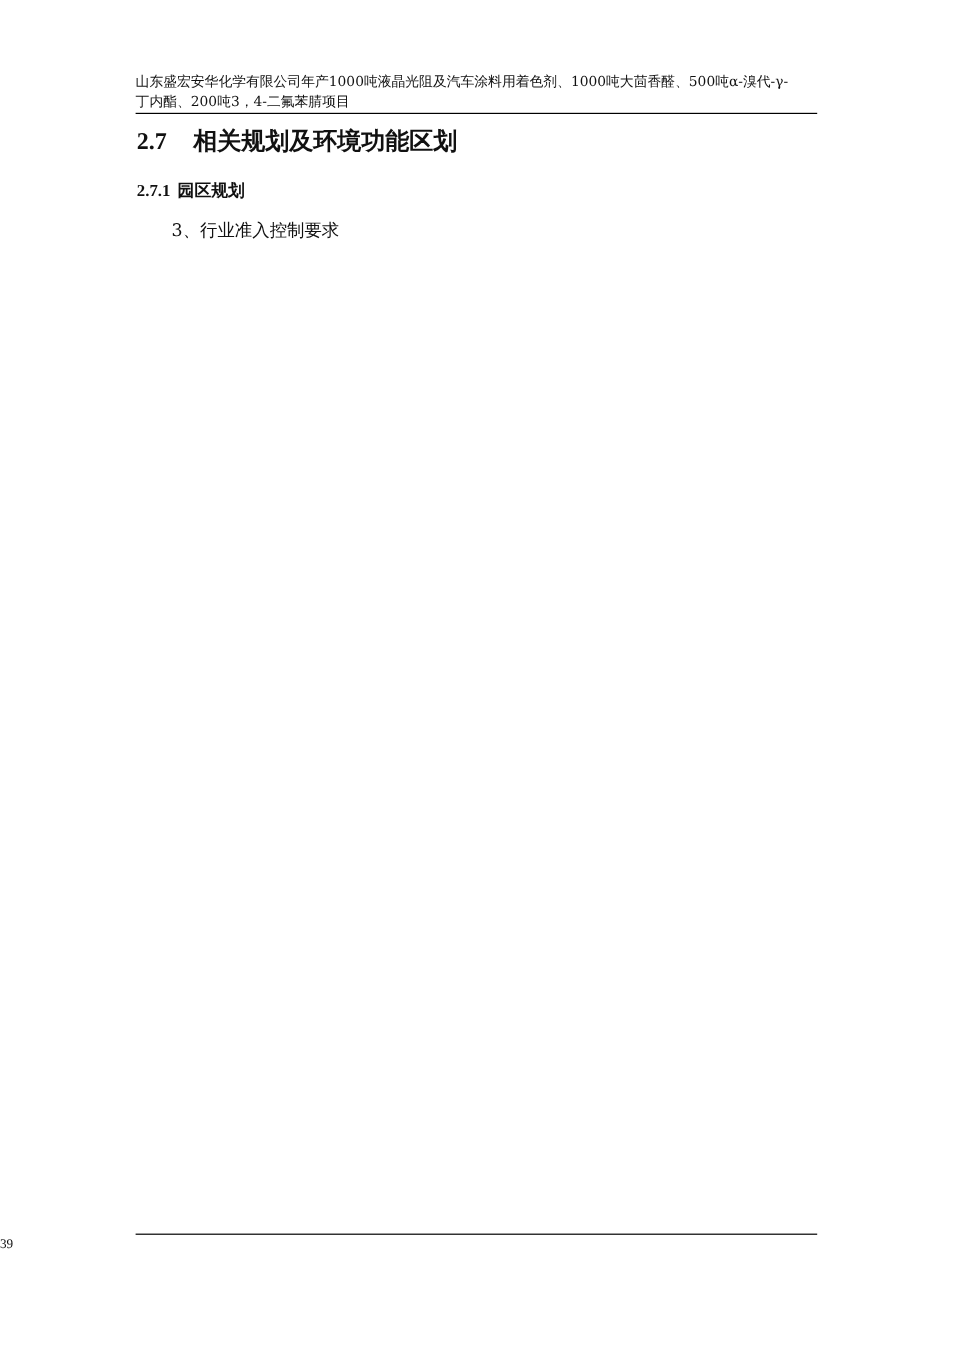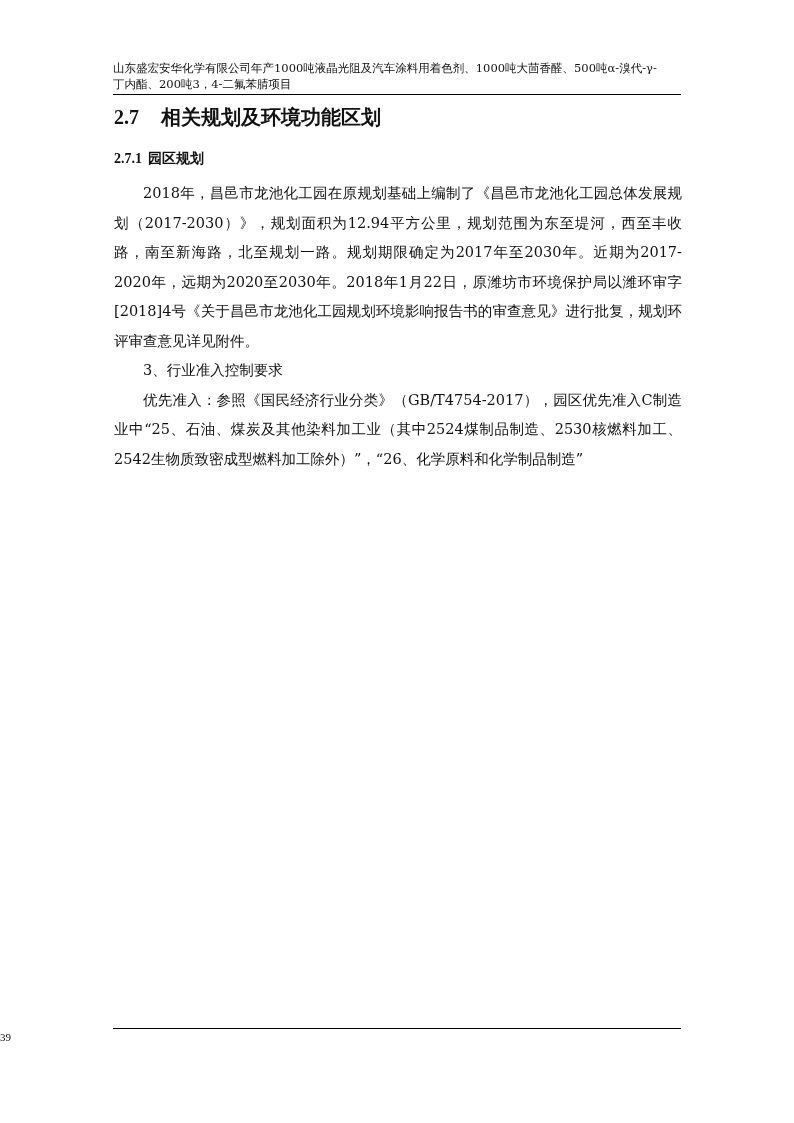--- a/index.html
+++ b/index.html
@@ -34,19 +34,17 @@
 
 <div class="h2">
   <span class="num">2.7</span><span>相关规划及环境功能区划</span>
 </div>
 
 <div class="h3">
   <span class="num">2.7.1</span><span>园区规划</span>
 </div>
 
 <div class="body-text">
-  <p>2018年，昌邑市龙池化工园在原规划基础上编制了《昌邑市龙池化工园总体发展规划（2017-2030）》，规划面积为12.94平方公里，规划范围为东至堤河，西至丰收路，南至新海路，北至规划一路。规划期限确定为2017年至2030年。近期为2017-2020年，远期为2020至2030年。2018年1月22日，原潍坊市环境保护局以潍环审字[2018]4号《关于昌邑市龙池化工园规划环境影响报告书的审查意见》进行批复，规划环评审查意见详见附件。</p>
   <p>3、行业准入控制要求</p>
-  <p>优先准入：参照《国民经济行业分类》（GB/T4754-2017），园区优先准入C制造业中“25、石油、煤炭及其他染料加工业（其中2524煤制品制造、2530核燃料加工、2542生物质致密成型燃料加工除外）”，“26、化学原料和化学制品制造”</p>
 </div>
 
 <div class="footer-rule"></div>
 <div class="page-number">39</div>
 
 </body></html>

